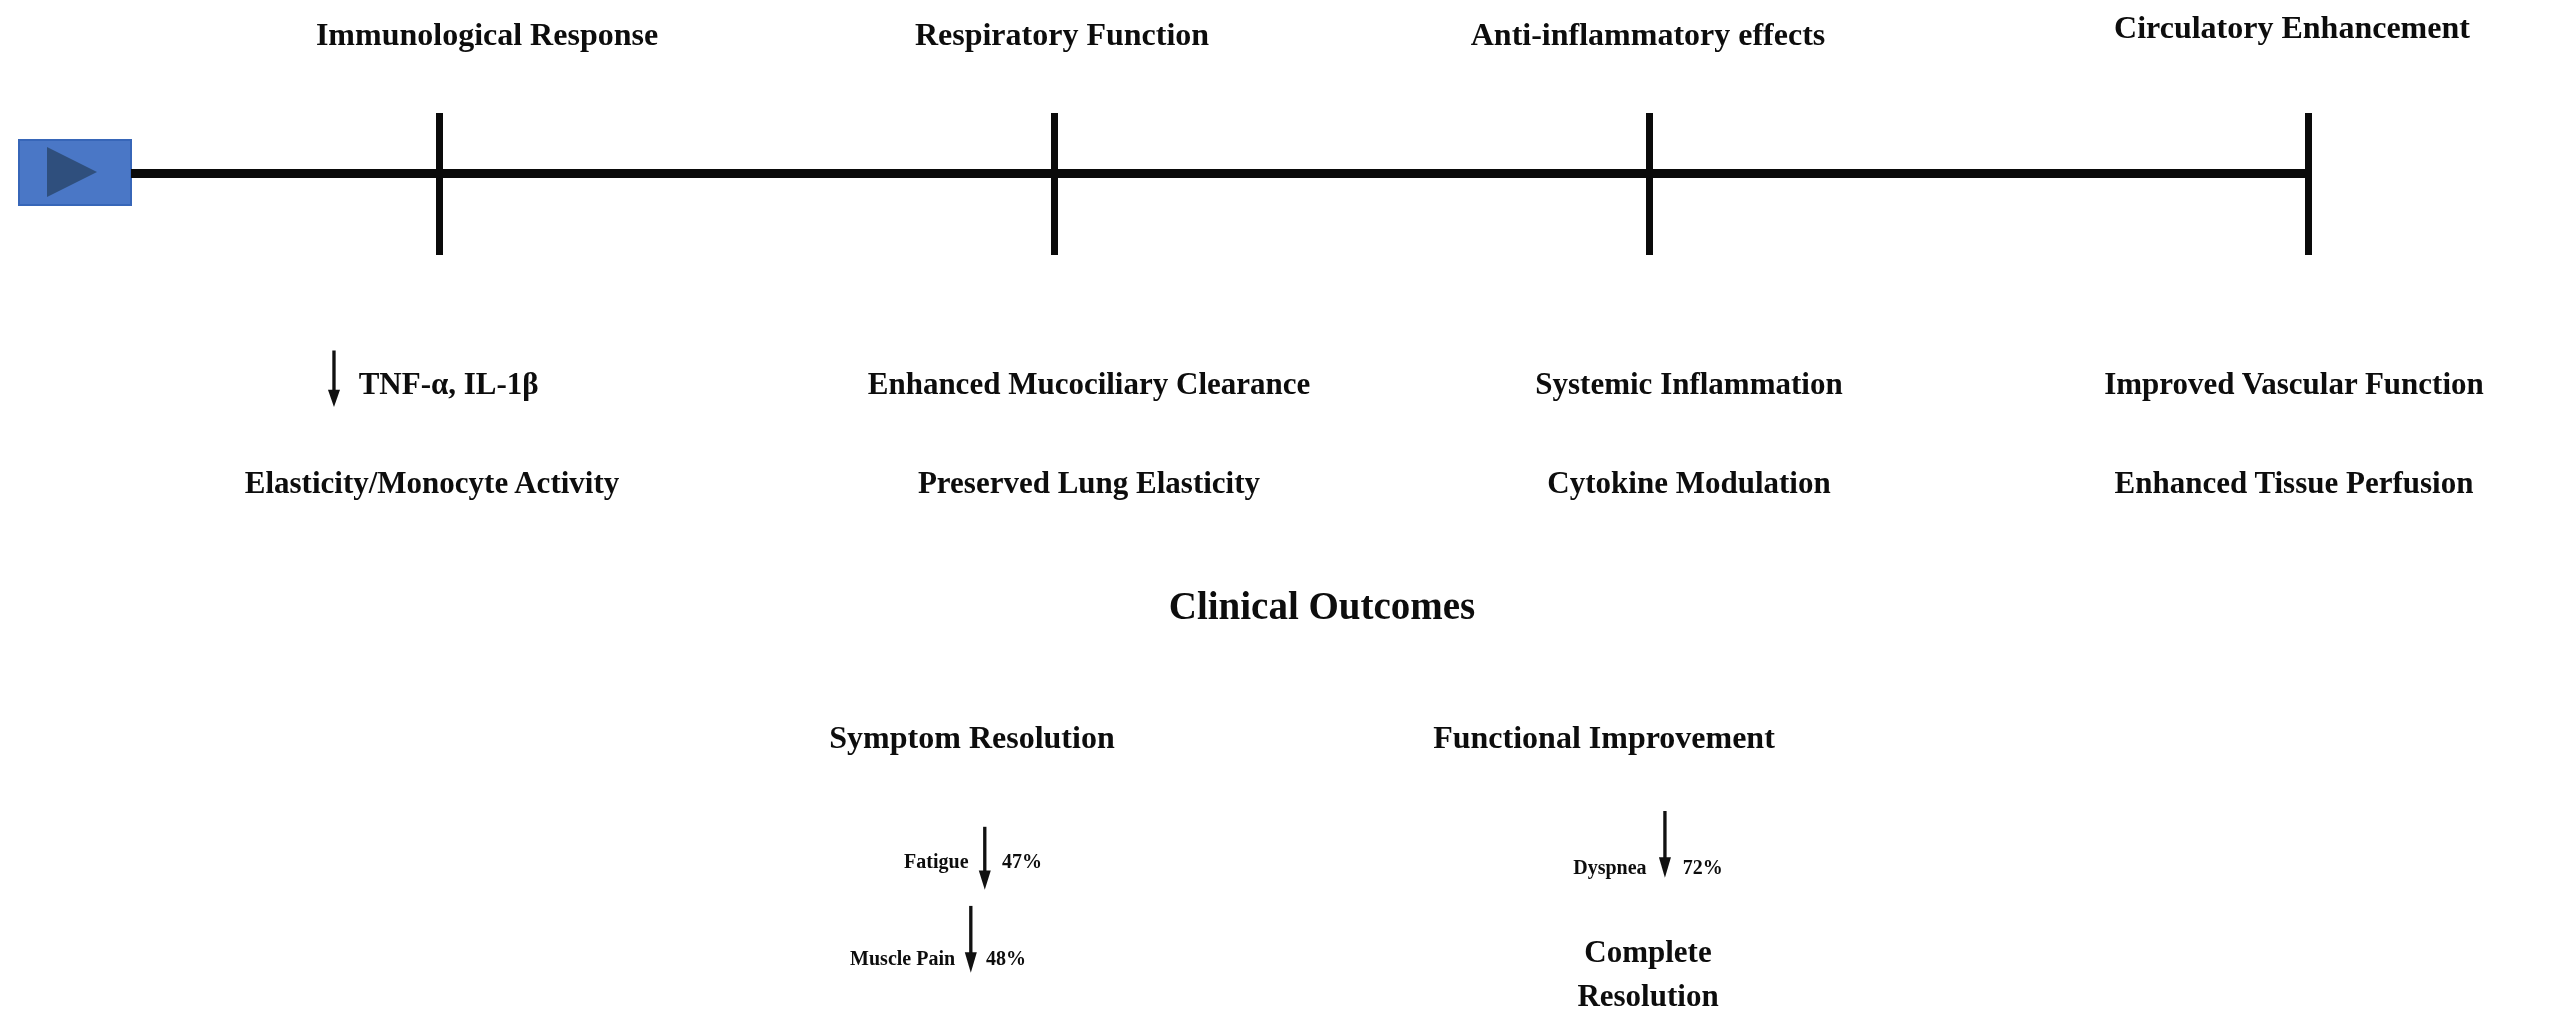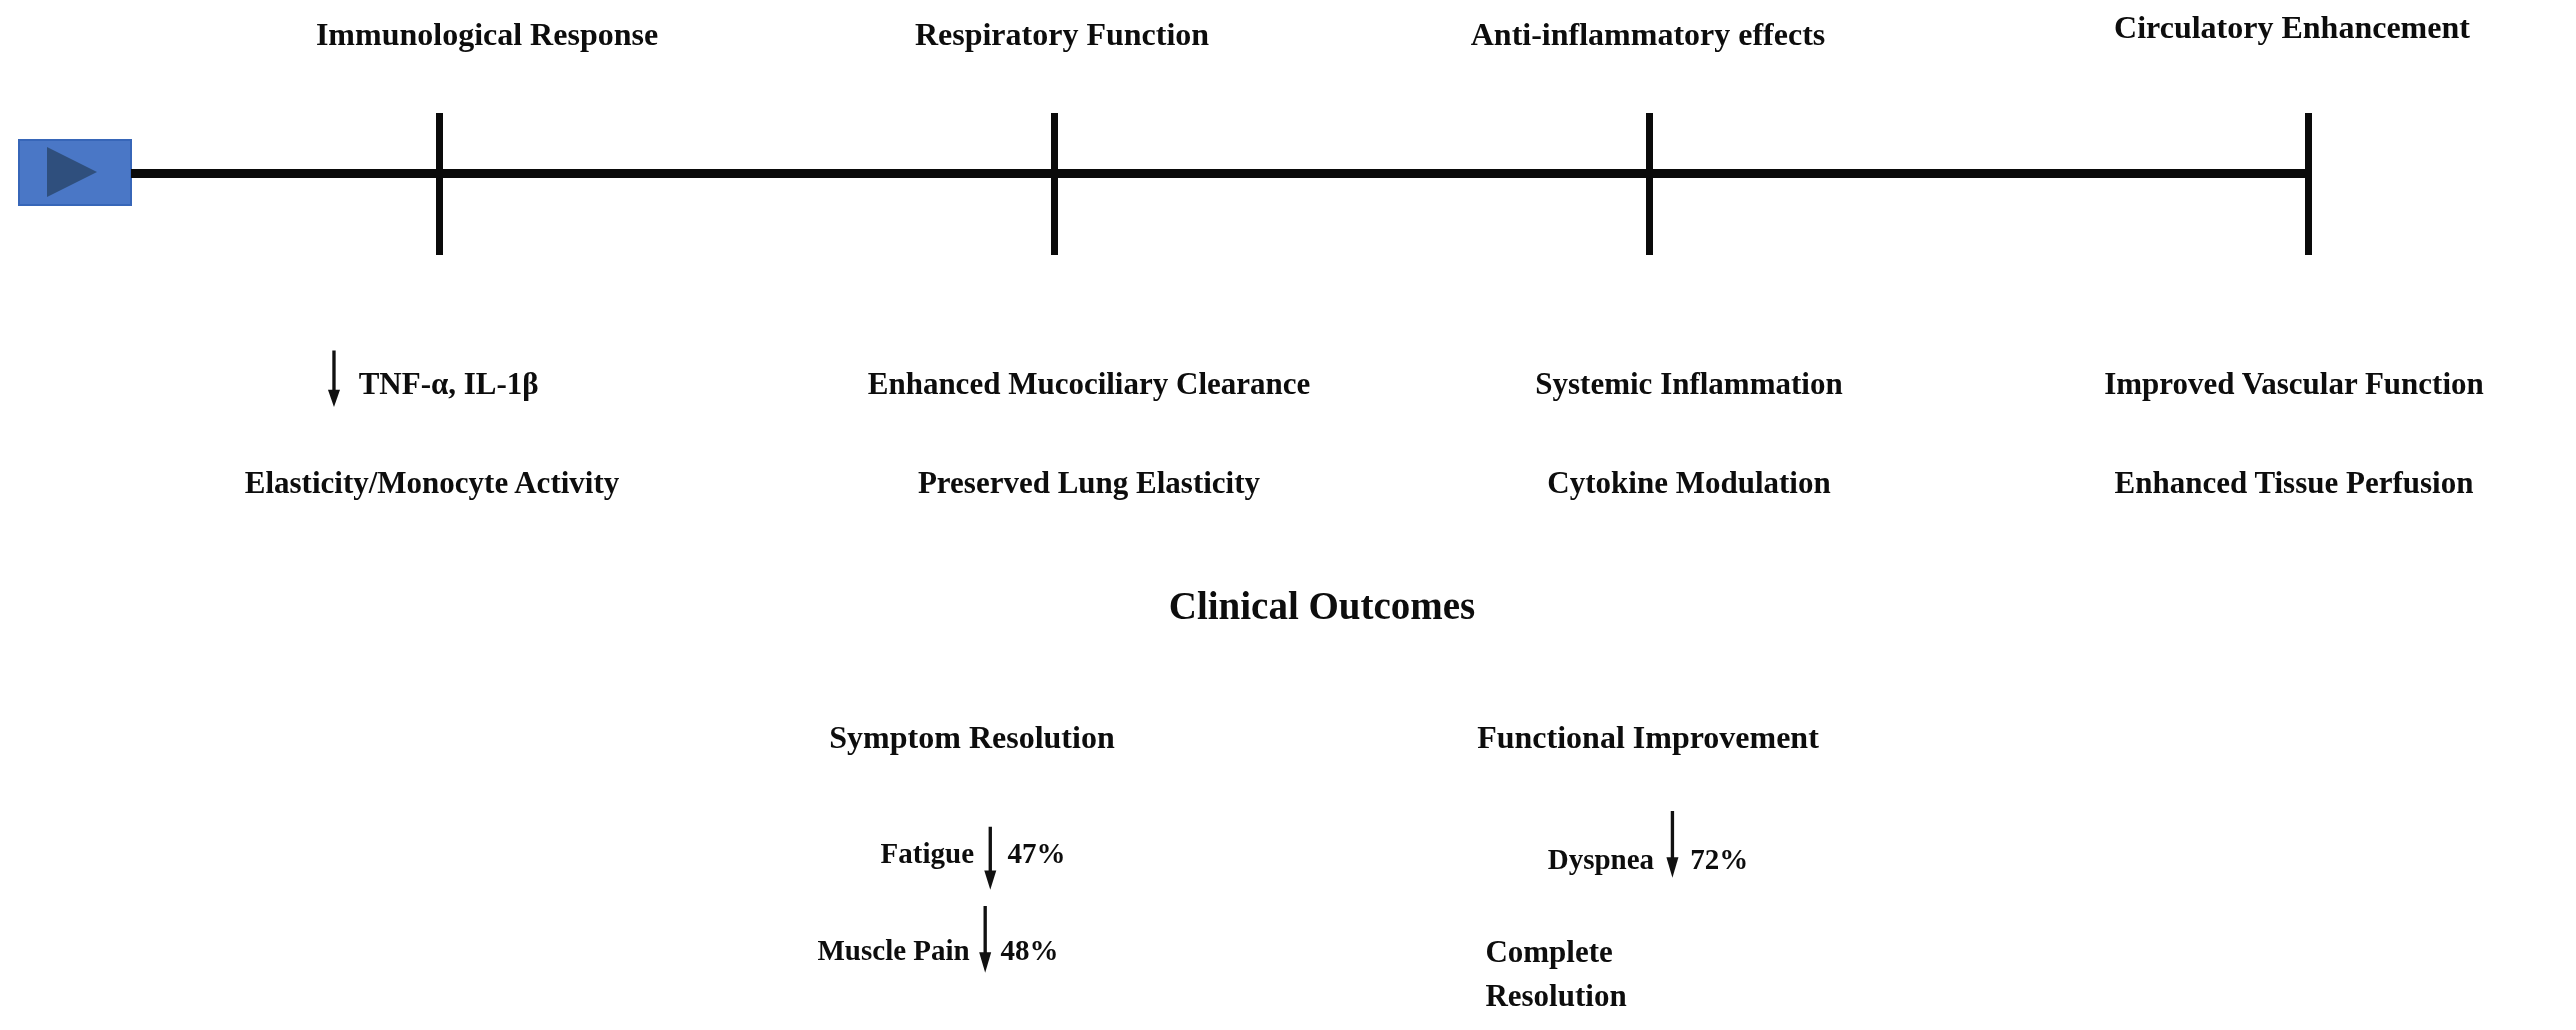--- a/index.html
+++ b/index.html
@@ -25,26 +25,26 @@
   
   .arrow-slot{position:relative;flex:none;height:40px;}
   .arrow-slot svg{position:absolute;left:0;display:block;}
   .slot-tnf{width:17.4px;}   .slot-tnf svg{top:-17.4px;width:17.4px;height:59px;}
   .slot-fat{width:17.4px;margin:0 8px;} .slot-fat svg{top:-8px;width:17.4px;height:66px;}
   .slot-mus{width:17.4px;margin:0 6.7px;} .slot-mus svg{top:-26px;width:17.4px;height:70px;}
   .slot-dys{width:17.4px;margin:0 9.4px;} .slot-dys svg{top:-30px;width:17.4px;height:70px;}
   
   .co-title{position:absolute;left:1322px;top:583px;transform:translateX(-50%);font-size:39px;white-space:nowrap;}
   .subhead{position:absolute;top:719px;transform:translateX(-50%);font-size:32px;white-space:nowrap;}
-  .sA{left:972px}.sB{left:1648px}
-  .oline{position:absolute;transform:translateX(-50%);font-size:29px;white-space:nowrap;display:flex;align-items:center;}
+  .sA{left:972px}.sB{left:1604px}
+  .oline{position:absolute;transform:translateX(-50%);font-size:20px;white-space:nowrap;display:flex;align-items:flex-end;}
   .fatigue{left:973px;top:833px}
   .muscle{left:938px;top:930px}
   .dyspnea{left:1648px;top:839px}
-  .complete{position:absolute;left:1556px;top:930px;transform:translateX(-50%);font-size:31px;line-height:44px;text-align:left;white-space:nowrap;}
+  .complete{position:absolute;left:1648px;top:930px;transform:translateX(-50%);font-size:31px;line-height:44px;text-align:center;white-space:nowrap;}
 </style>
 </head>
 <body>
 
 <div class="stage">
 
   <div class="play">
     <div class="tri"></div>
   </div>
 

